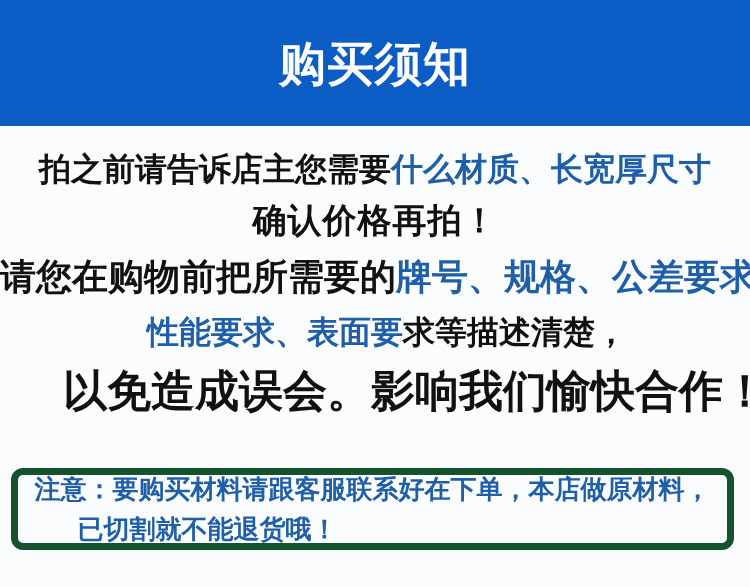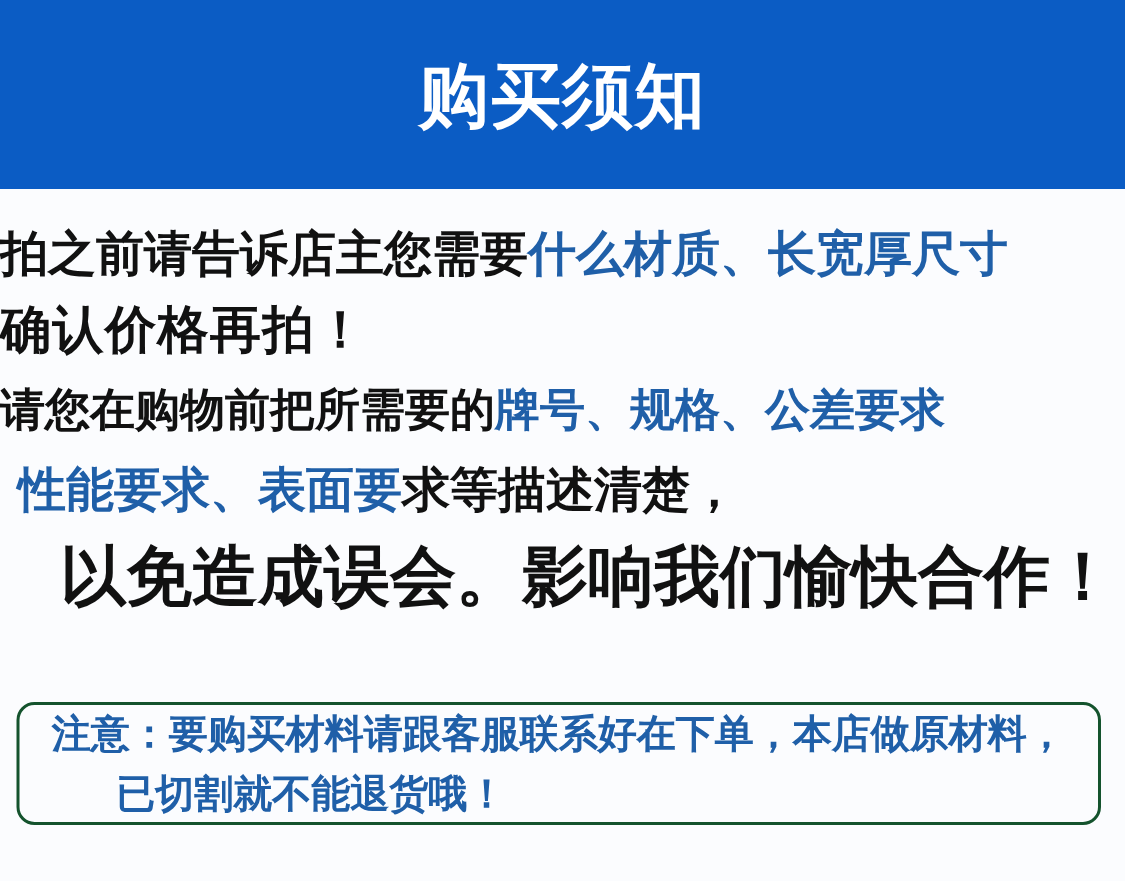--- a/index.html
+++ b/index.html
@@ -43,44 +43,44 @@
 
   
   .body-block {
     position: absolute;
     left: 0;
     top: 126px;
     width: 750px;
   }
   .line {
     width: 750px;
-    text-align: left;
+    text-align: center;
     white-space: nowrap;
     font-weight: bold;
     color: #111111;
     line-height: 1;
   }
   .blue { color: #1f5fa8; }
   .dark { color: #111111; }
 
   .line-1 { font-size: 32px; margin-top: 27px; letter-spacing: 0px; }
   .line-2 { font-size: 34px; margin-top: 18px; letter-spacing: 1px; }
-  .line-3 { font-size: 30px; margin-top: 22px; letter-spacing: 0px; }
+  .line-3 { font-size: 36px; margin-top: 22px; letter-spacing: 0px; }
   .line-4 { font-size: 32px; margin-top: 21px; letter-spacing: 0px; padding-left: 12px; }
   .line-5 { font-size: 44px; margin-top: 21px; letter-spacing: 0px; padding-left: 40px; }
 
   
   .notice-box {
     position: absolute;
     left: 11px;
     top: 468px;
     width: 723px;
     height: 82px;
     box-sizing: border-box;
-    border: 2px solid #14532d;
+    border: 7px solid #14532d;
     border-radius: 12px;
     background: transparent;
     display: flex;
     flex-direction: column;
     align-items: center;
     justify-content: center;
   }
   .notice-line {
     color: #1f5fa8;
     font-size: 26px;

